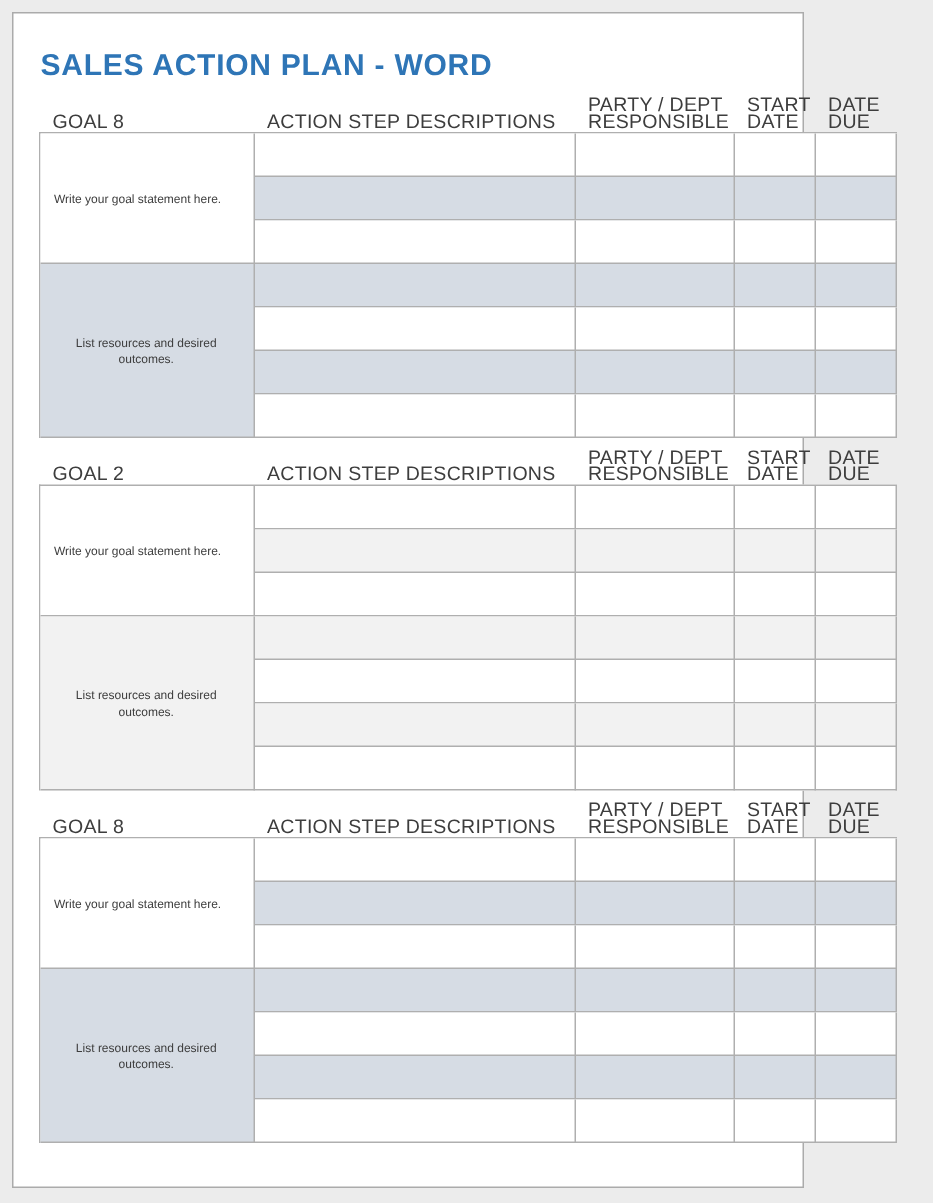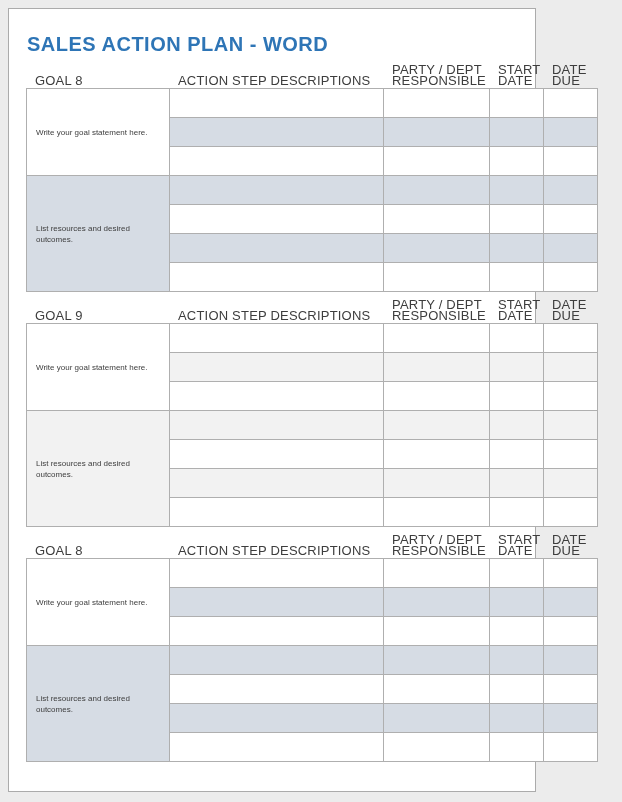--- a/index.html
+++ b/index.html
@@ -68,21 +68,21 @@
   .goal-cell {
     grid-column: 1;
     display: flex;
     align-items: center;
     padding: 2px 10px 2px 9px;
     font-size: 8px;
     line-height: 11px;
     color: #3d3d3d;
   }
   .goal-cell-top { grid-row: 1 / span 3; }
-  .goal-cell-bottom { grid-row: 4 / span 4; }
+  .goal-cell-bottom { grid-row: 4 / span 4; text-align: center; }
   .goal-cell-top span { white-space: nowrap; }
 </style>
 </head>
 <body>
 
 <div class="canvas" style="background: rgb(236, 236, 236);">
   <div class="page" style="background: rgb(255, 255, 255); border-color: rgb(171, 171, 171);">
     <div class="content">
 
       <h1 class="doc-title" style="color: rgb(46, 117, 182);">SALES ACTION PLAN - WORD</h1>
@@ -128,21 +128,21 @@
             <div class="cell shaded" style="grid-area: 6 / 5; border-color: rgb(175, 175, 175);"></div>
             <div class="cell" style="grid-area: 7 / 2; border-color: rgb(175, 175, 175);"></div>
             <div class="cell" style="grid-area: 7 / 3; border-color: rgb(175, 175, 175);"></div>
             <div class="cell" style="grid-area: 7 / 4; border-color: rgb(175, 175, 175);"></div>
             <div class="cell" style="grid-area: 7 / 5; border-color: rgb(175, 175, 175);"></div>
           </div>
       </section>
 
       <section class="goal-section" style="--shade: #F2F2F2;">
         <div class="thead">
-          <div class="th">GOAL 9</div>
+          <div class="th">GOAL 2</div>
           <div class="th">ACTION STEP DESCRIPTIONS</div>
           <div class="th">PARTY / DEPT RESPONSIBLE</div>
           <div class="th">START DATE</div>
           <div class="th">DATE DUE</div>
         </div>
         <div class="tgrid" style="border-color: rgb(175, 175, 175);">
           <div class="cell goal-cell goal-cell-top" style="border-color: rgb(175, 175, 175);">
             <span>Write your goal statement here.</span>
           </div>
           <div class="cell goal-cell goal-cell-bottom shaded" style="border-color: rgb(175, 175, 175);">

